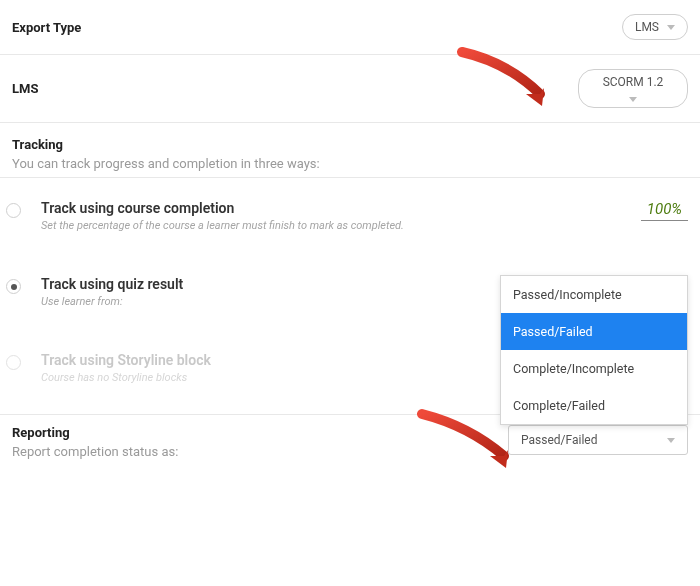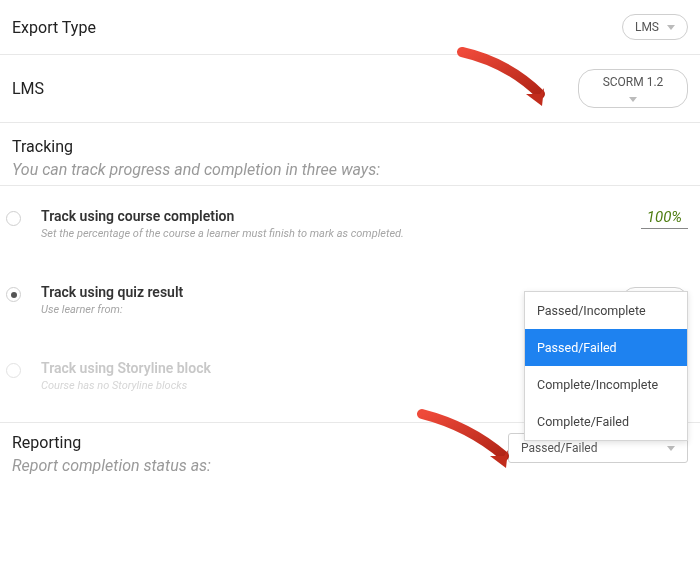--- a/index.html
+++ b/index.html
@@ -1,40 +1,40 @@
 <!DOCTYPE html>
 <html><head>
 <meta charset="utf-8">
 <style>
   * { box-sizing: border-box; margin: 0; padding: 0; }
   body { font-family: -apple-system, BlinkMacSystemFont, "Segoe UI", Roboto, sans-serif; background: #fff; width: 700px; height: 586px; overflow: hidden; position: relative; }
   .section { padding: 14px 12px; border-bottom: 1px solid #e8e8e8; display: flex; align-items: center; justify-content: space-between; }
-  .heading { font-size: 16px; font-weight: 400; color: #222; }
-  .subtext { font-size: 16px; font-style: italic; color: #9a9a9a; margin-top: 4px; }
+  .heading { font-size: 13px; font-weight: 700; color: #222; }
+  .subtext { font-size: 13px; color: #9a9a9a; margin-top: 4px; }
   .dropdown { border: 1px solid #cfcfcf; border-radius: 16px; padding: 5px 12px; display: flex; align-items: center; gap: 8px; font-size: 12px; color: #555; cursor: pointer; background: #fff; min-width: 60px; }
   .dropdown .label { flex: 1; text-align: center; }
   .caret { width: 0; height: 0; border-left: 4px solid transparent; border-right: 4px solid transparent; border-top: 5px solid #bbb; }
   .dropdown.full { border-radius: 3px; justify-content: space-between; padding: 7px 12px; min-width: 180px; }
 
   .tracking-block { padding: 14px 12px 6px 12px; border-bottom: 1px solid #e8e8e8; }
   .track-option { display: flex; align-items: flex-start; padding: 22px 12px 22px 6px; gap: 20px; }
   .radio { width: 15px; height: 15px; border: 1px solid #cfcfcf; border-radius: 50%; margin-top: 3px; flex-shrink: 0; display:flex; align-items:center; justify-content:center; }
   .radio.selected::after { content:''; width:6px; height:6px; background:#555; border-radius:50%; }
   .radio.disabled { border-color: #e2e2e2; }
   .opt-body { flex:1; }
   .opt-title { font-size: 14px; font-weight:600; color:#333; }
   .opt-title.disabled { color:#c8c8c8; }
   .opt-sub { font-size: 11px; font-style: italic; color:#a5a5a5; margin-top:3px; }
   .opt-sub.disabled { color:#d6d6d6; }
   .pct { font-size: 15px; color:#4d7c0f; border-bottom:1px solid #888; padding:0 6px 2px 6px;font-style:italic; }
 
   .reporting { padding: 10px 12px 0 12px; position:relative; }
   .reporting-row { display:flex; justify-content:space-between; align-items:flex-start; }
   .reporting-left {}
-  .menu { position:absolute; right:12px; bottom:34px; width:164px; background:#fff; border:1px solid #d5d5d5; box-shadow:0 2px 6px rgba(0,0,0,0.12); z-index:10;}
+  .menu { position:absolute; right:12px; bottom:34px; width:188px; background:#fff; border:1px solid #d5d5d5; box-shadow:0 2px 6px rgba(0,0,0,0.12); z-index:10;}
   .menu-item { padding:11px 12px; font-size:12.5px; color:#444; cursor:pointer; }
   .menu-item.selected { background:#1e82f0; color:#fff; }
 
   .arrow { position:absolute; pointer-events:none; }
   .arrow svg { display:block; }
 </style>
 </head>
 <body>
 
 <div class="section">

